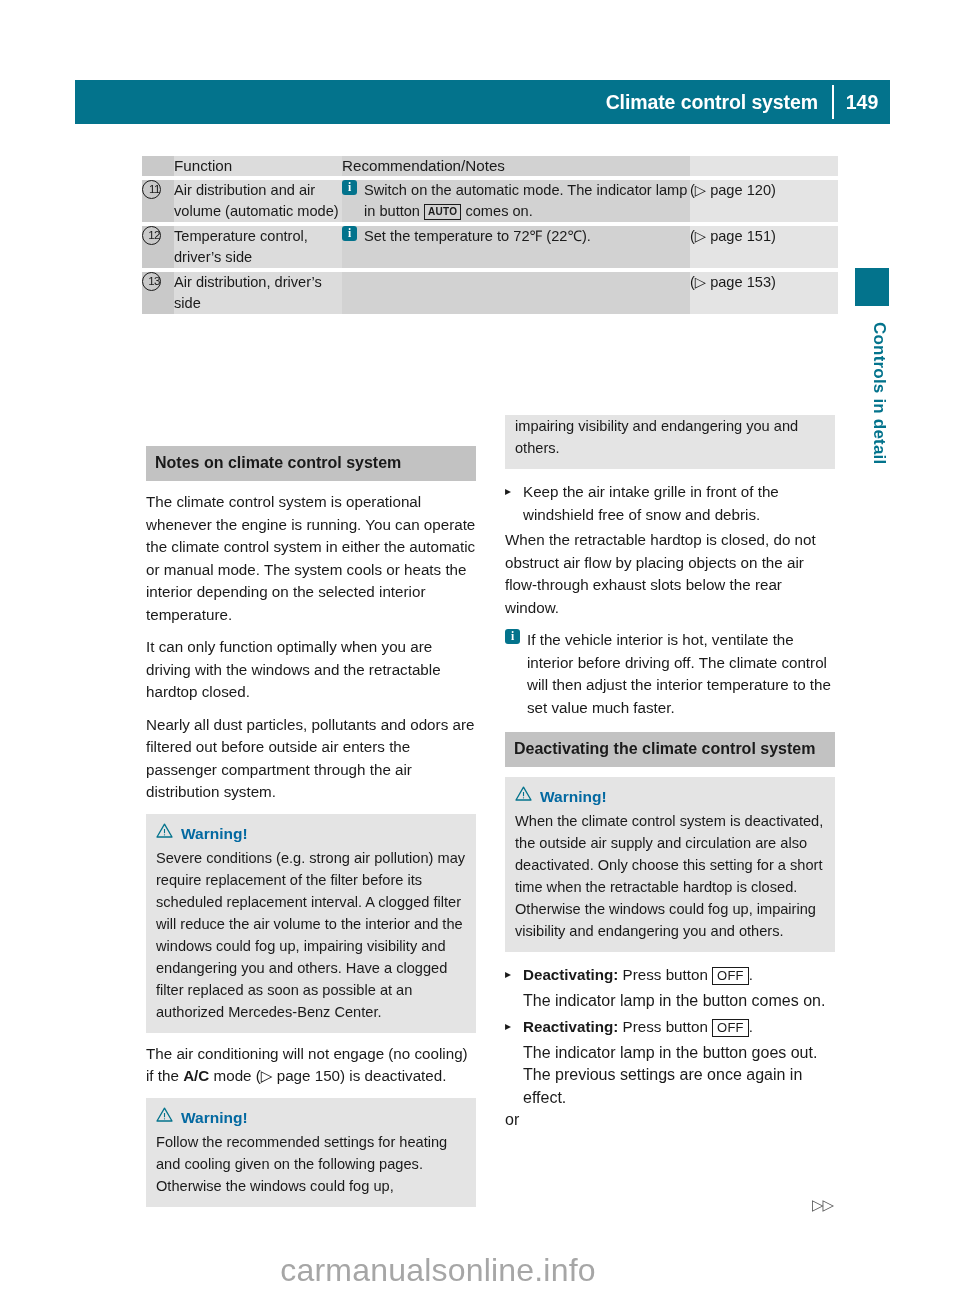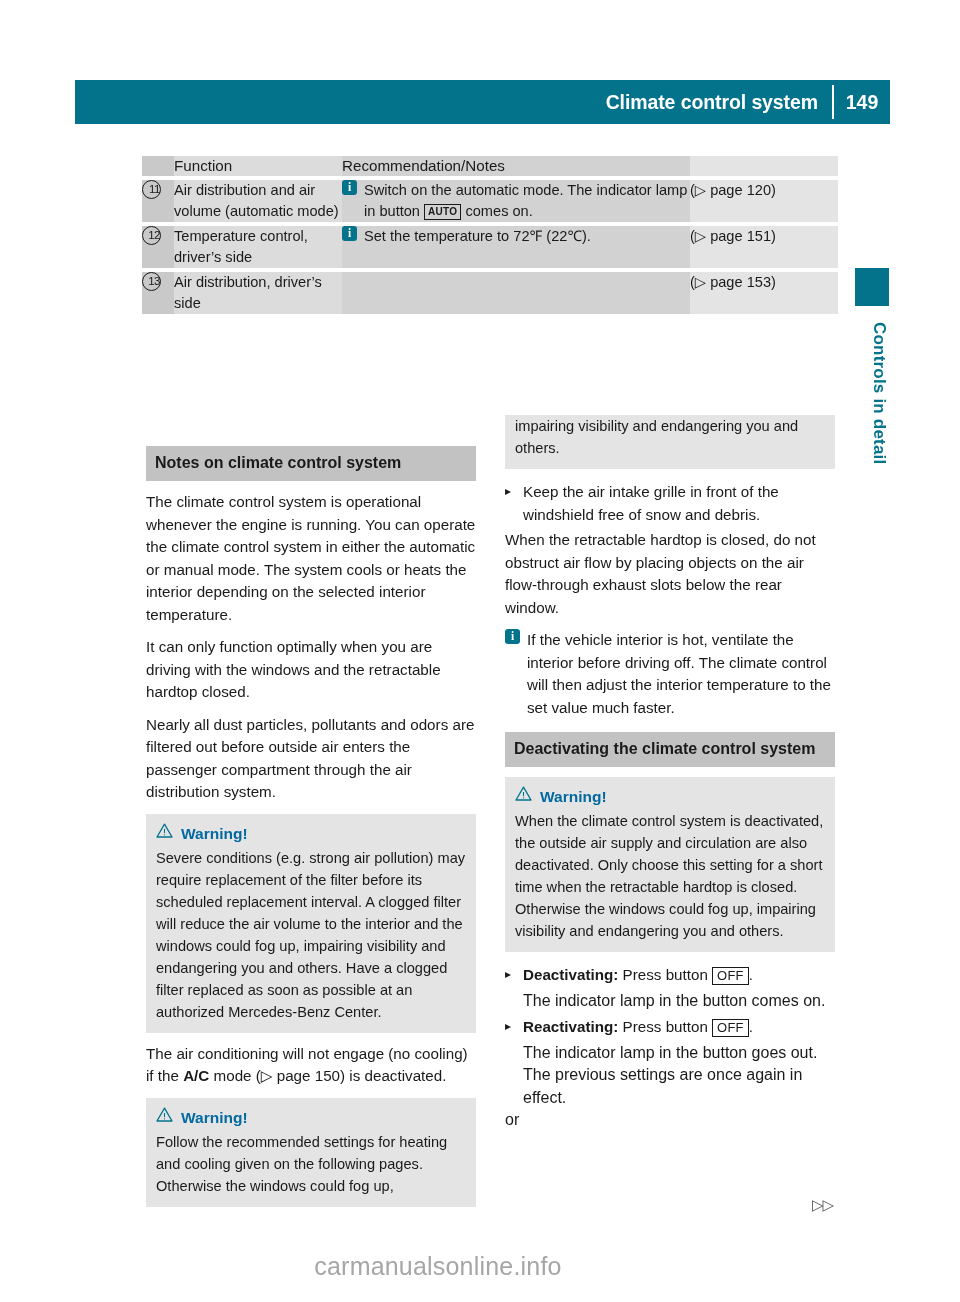--- a/index.html
+++ b/index.html
@@ -293,21 +293,21 @@
     font-size: 15px;
     color: #555555;
     letter-spacing: -1px;
   }
   .watermark {
     position: absolute;
     left: 0;
     top: 1252px;
     width: 876px;
     text-align: center;
-    font-size: 25px;
+    font-size: 32px;
     color: #a6a6a6;
     letter-spacing: 0.2px;
     font-family: "Liberation Sans", sans-serif;
   }
 </style>
 </head>
 <body>
 
 <div class="header-bar">
   <span class="header-title">Climate control system</span>

